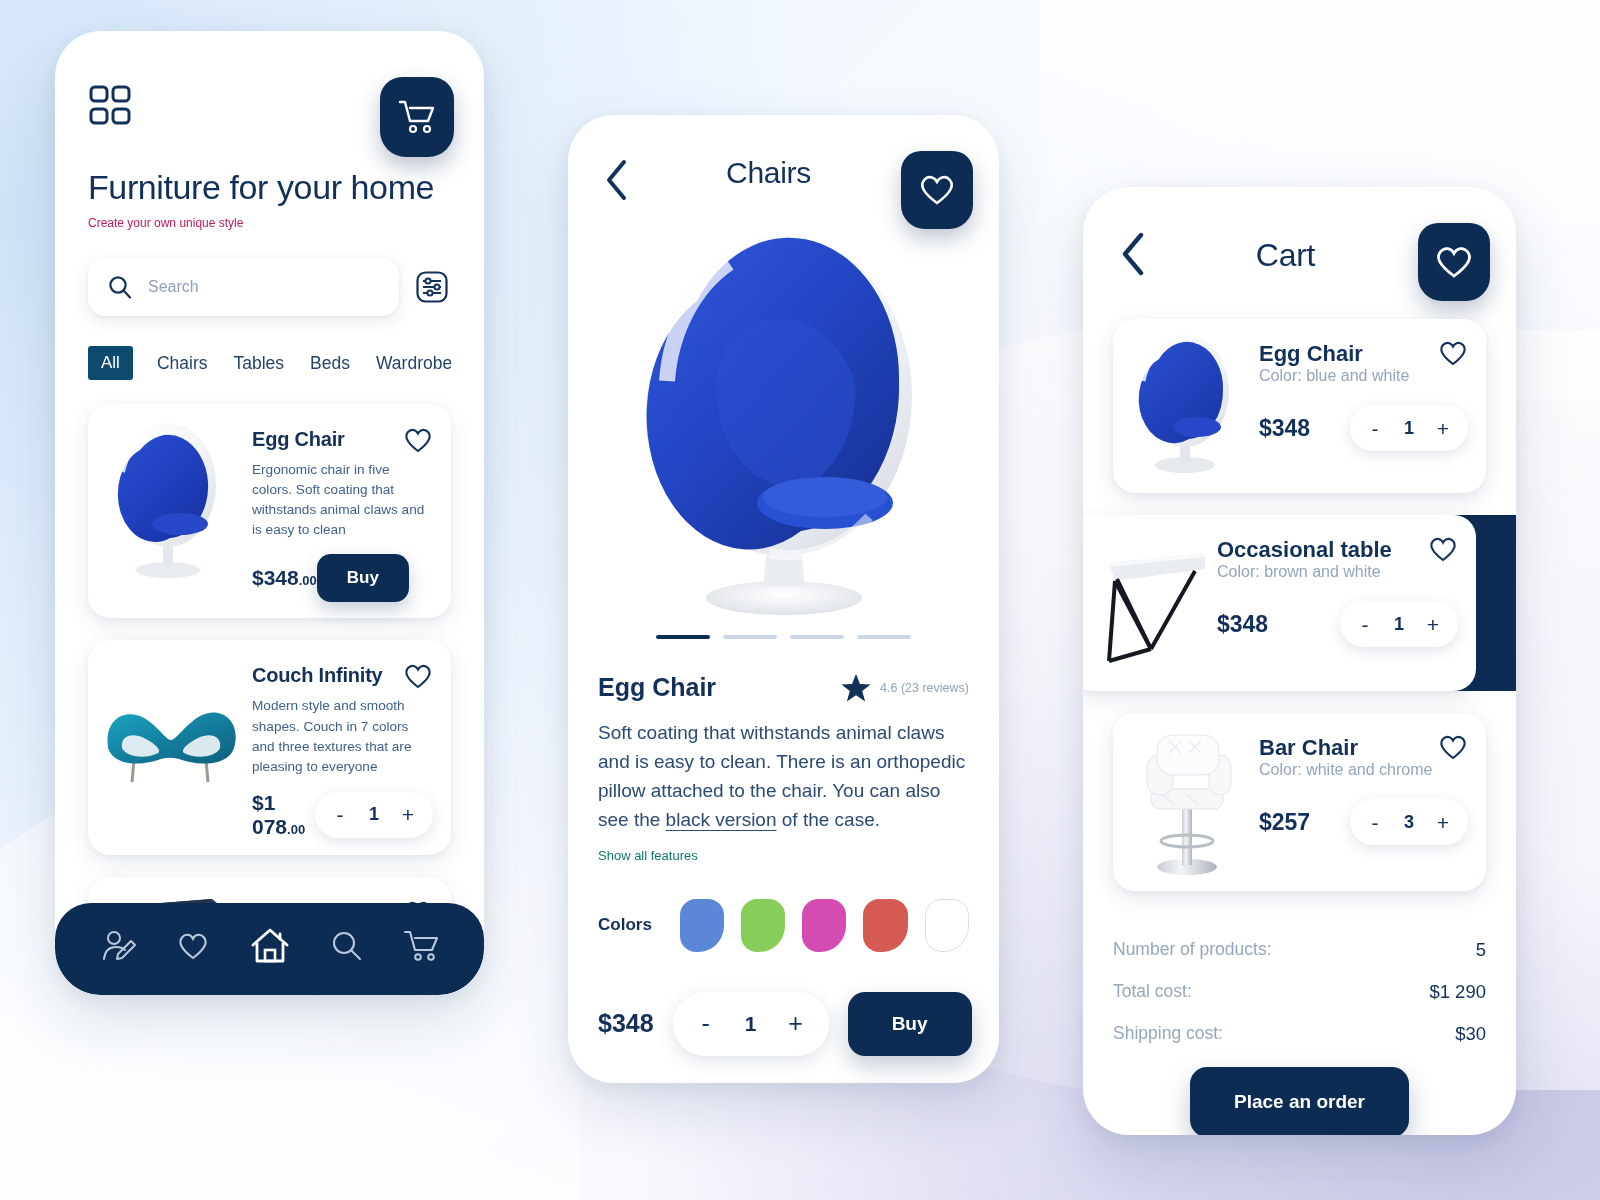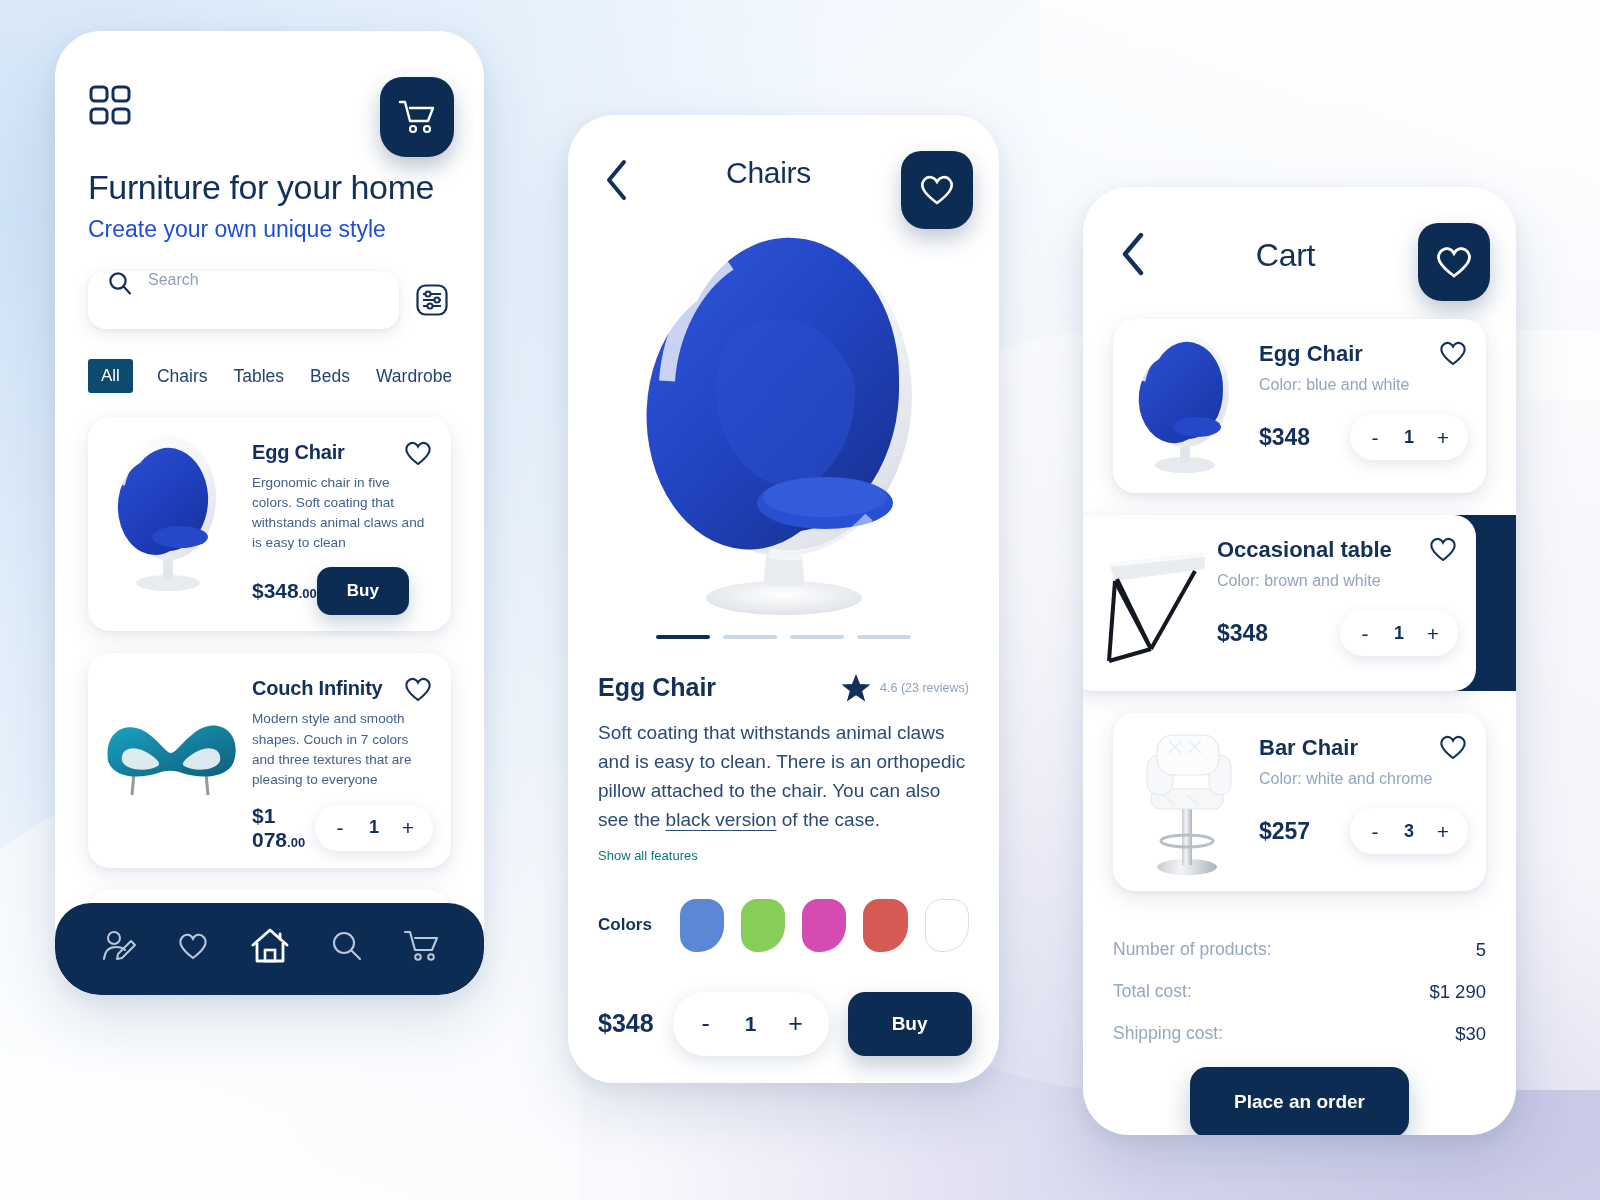--- a/index.html
+++ b/index.html
@@ -78,30 +78,30 @@
     display: flex; align-items: center; justify-content: center;
     margin-right: -3px; margin-top: 8px;
     box-shadow: 0 10px 22px rgba(13,44,84,.28);
   }
   .home-title {
     font-size: 34px; font-weight: 400; color: #12305a;
     letter-spacing: -.4px; margin-top: 11px;
     font-family: "Liberation Sans", sans-serif;
   }
   .home-sub {
-    font-size: 23px; color: #1d4ed8; margin-top: 9px; font-weight: 400;
+    font-size: 12px; color: #be185d; margin-top: 9px; font-weight: 400;
   }
   .search-row {
     display: flex; align-items: center; gap: 14px; margin-top: 28px;
   }
   .search-box {
     flex: 1; height: 58px; background: #ffffff;
     border-radius: 17px;
     box-shadow: 0 5px 16px rgba(28,55,100,.10), 0 1px 4px rgba(28,55,100,.06);
-    display: flex; align-items: flex-start; padding: 0 20px; gap: 15px;
+    display: flex; align-items: center; padding: 0 20px; gap: 15px;
   }
   .search-box input {
     border: 0; outline: 0; font-size: 16px; color: #12305a;
     background: transparent; width: 100%;
     font-family: "Liberation Sans", sans-serif;
   }
   .search-box input::placeholder { color: #8fa0ba; }
   .filter-btn { width: 38px; height: 38px; display:flex; align-items:center; justify-content:center; }
 
   .tabs {
@@ -247,21 +247,21 @@
 
   .citem {
     position: relative; background: #fff; border-radius: 22px;
     box-shadow: 0 7px 22px rgba(28,55,100,.11), 0 2px 6px rgba(28,55,100,.05);
     display: flex; padding: 14px 18px 14px 10px; margin-bottom: 22px;
     min-height: 170px; z-index: 2;
   }
   .citem-img { width: 128px; flex: 0 0 128px; display:flex; align-items:center; justify-content:center;}
   .citem-body { flex: 1; padding-left: 8px; position: relative; }
   .citem-title { font-size: 22px; font-weight: bold; color: #12305a; padding-top: 8px; }
-  .citem-color { font-size: 16px; color: #92a5bf; margin-top: 9px; }
+  .citem-color { font-size: 16px; color: #92a5bf; }
   .citem-foot { display: flex; align-items: center; justify-content: space-between; margin-top: 20px; }
   .citem-price { font-size: 23px; font-weight: bold; color: #12305a; }
 
   
   .swipe-wrap { position: relative; margin-bottom: 22px; }
   .swipe-del {
     position: absolute; right: -30px; top: 0; bottom: 0; width: 138px;
     background: #0d2c54; border-radius: 22px 0 0 22px;
     display: flex; align-items: center; justify-content: center;
     z-index: 1;

